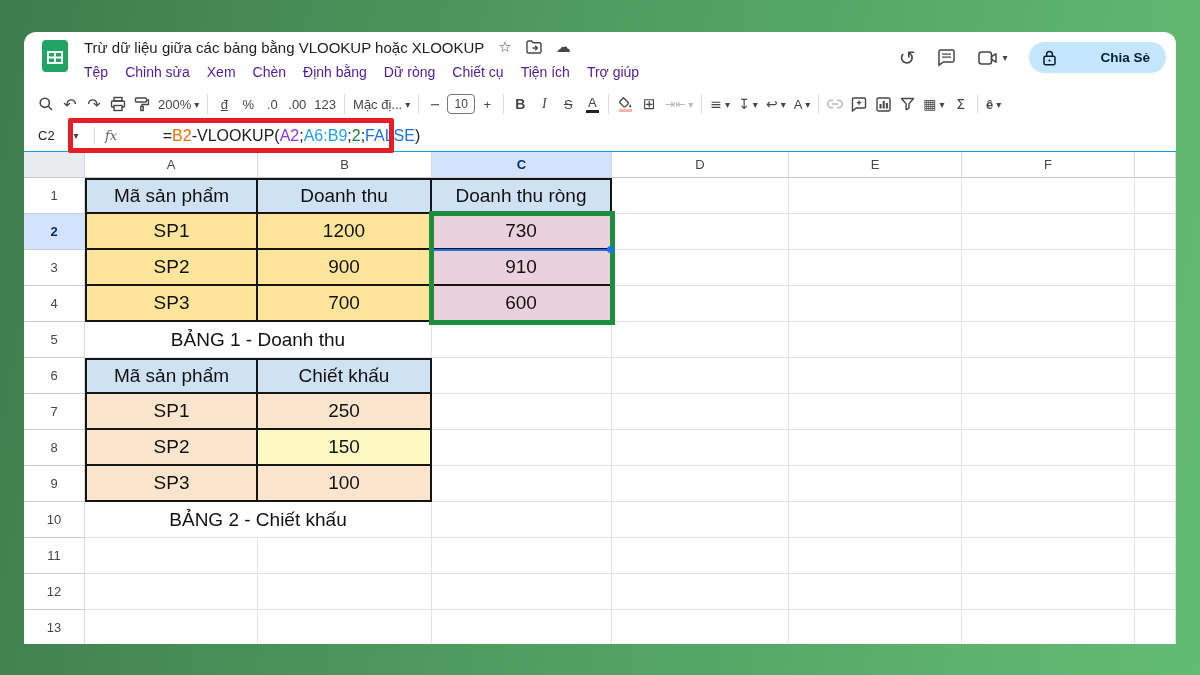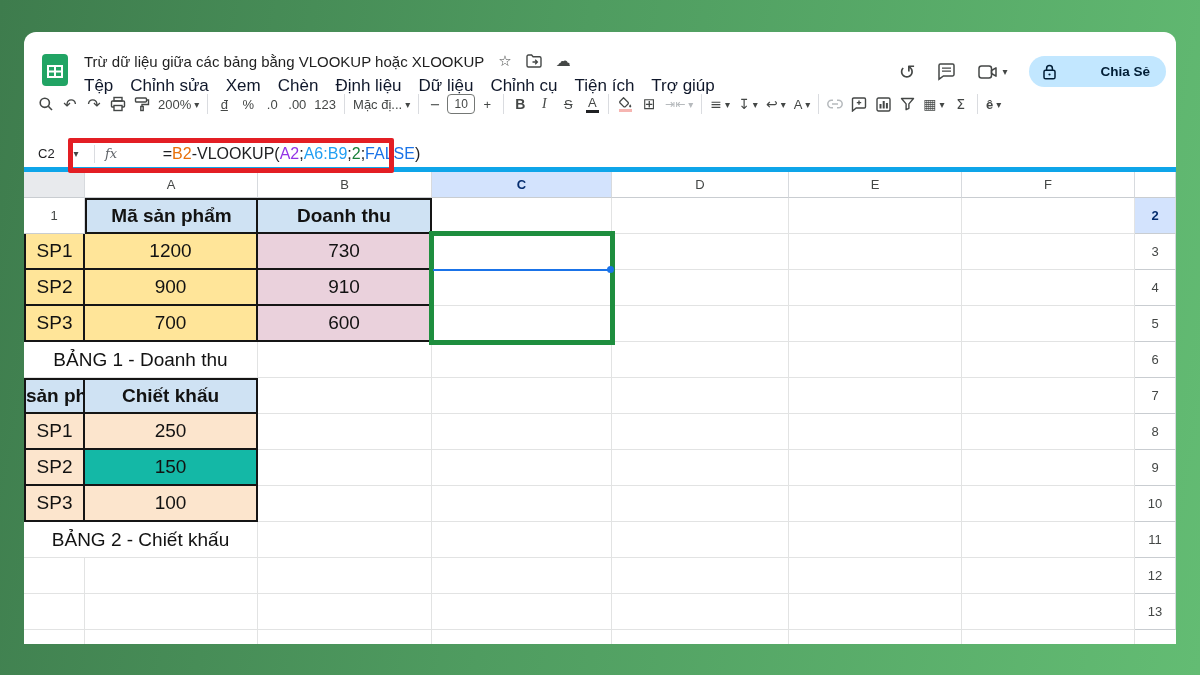--- a/index.html
+++ b/index.html
@@ -4,29 +4,29 @@
 <style>
   * { margin:0; padding:0; box-sizing:border-box; }
   html,body { width:1200px; height:675px; font-family:"Liberation Sans",sans-serif; }
   .canvas { position:relative; width:1200px; height:675px; overflow:hidden;
             background:linear-gradient(100deg,#3e7c4d 0%,#4f9c60 45%,#63bc73 100%); }
   .app { position:absolute; left:24px; top:32px; width:1152px; height:612px;
          background:#fff; border-radius:12px 12px 0 0; overflow:hidden;
          display:flex; flex-direction:column; }
 
   
-  .titlebar { height:56px; display:flex; align-items:flex-start; padding:18px 10px 0 14px; flex:0 0 auto; }
+  .titlebar { height:56px; display:flex; align-items:flex-start; padding:4px 10px 0 14px; flex:0 0 auto; }
   .logo { width:34px; height:34px; margin-top:3px; flex:0 0 auto; }
   .title-block { margin-left:12px; flex:1 1 auto; min-width:0; }
   .title-row { display:flex; align-items:center; gap:14px; height:22px; }
   .doc-title { font-size:15px; color:#1f1f1f; white-space:nowrap; }
   .t-icon { color:#444746; font-size:15px; line-height:1; display:flex; align-items:center; }
   .uni { font-family:"DejaVu Sans",sans-serif; }
   .menubar { display:flex; gap:17px; height:24px; align-items:center; margin-top:2px; }
-  .menu-item { font-size:17px; color:#0f172a; cursor:default; }
+  .menu-item { font-size:14px; color:#4c1d95; cursor:default; }
   .right-cluster { display:flex; align-items:center; gap:22px; margin-left:12px; margin-top:6px; flex:0 0 auto; }
   .r-icon { color:#444746; display:flex; align-items:center; font-size:20px; line-height:1; }
   .cam-group { display:flex; align-items:center; gap:4px; }
   .dd { font-size:10px; color:#444746; font-family:"DejaVu Sans",sans-serif; }
   .share-btn { display:flex; align-items:center; gap:8px; height:31px; padding:0 16px 0 14px;
                border-radius:16px; font-size:13.5px; font-weight:bold; color:#001d35; }
 
   
   .toolbar { height:32px; display:flex; align-items:center; padding:0 6px 0 10px; flex:0 0 auto; }
   .tb-btn { height:26px; min-width:24px; padding:0 4px; display:flex; align-items:center; justify-content:center;
@@ -37,42 +37,42 @@
                display:flex; align-items:center; justify-content:center; font-size:12px; color:#444746; }
   .b-bold { font-weight:bold; font-size:14px; }
   .b-italic { font-style:italic; font-family:"Liberation Serif",serif; font-size:14px; }
   .b-strike { text-decoration:line-through; font-size:13px; }
   .u-bar { display:flex; flex-direction:column; align-items:center; line-height:1; }
   .u-bar .bar { width:13px; height:3px; margin-top:1px; }
   .disabled { color:#b6babd; }
 
   
   .formulabar { position:relative; height:32px; display:flex; align-items:center; flex:0 0 auto;
-                border-bottom:5px solid #0ea5e9;margin-top:20px; }
+                border-bottom:1px solid #0ea5e9; }
   .namebox { width:40px; padding-left:14px; font-size:13px; color:#202124; }
   .nb-dd { width:24px; text-align:center; font-size:10px; color:#444746; }
   .fb-sep { width:1px; height:18px; background:#dadce0; margin:0 6px; }
   .fx { font-family:"DejaVu Serif",serif; font-style:italic; font-size:13px; color:#5f6368; margin:0 10px 0 4px; }
   .formula { font-family:Liberation Sans, sans-serif; font-size:16px; letter-spacing:0; white-space:pre;text-align:right; }
   .redbox { position:absolute; left:44px; top:-2px; width:326px; height:35px;
             border:5px solid #e31e24; border-radius:2px; pointer-events:none; z-index:6; }
 
   
   #grid { position:relative; display:grid; flex:1 1 auto; overflow:hidden; background:#fff; }
   .ch,.rh { background:#fff; border-right:1px solid #d7dade; border-bottom:1px solid #c9cdd1;
             color:#444746; font-size:13px; display:flex; align-items:center; justify-content:center; }
   .ch.sel,.rh.sel { background:#d3e3fd; color:#062e6f; font-weight:bold; }
   .corner { background:#e8eaed; }
   .cell { border-right:1px solid #e2e3e3; border-bottom:1px solid #e2e3e3; background:#fff;
           font-size:19px; color:#121212; display:flex; align-items:center; justify-content:center;
           overflow:hidden; white-space:nowrap; }
   .tb   { border-right:2px solid #151515; border-bottom:2px solid #151515; }
   .tb-l { border-left:2px solid #151515; }
   .tb-t { border-top:2px solid #151515; }
-  .bold { font-weight:bold; }
+  .bold { font-weight:normal; }
   .caption { font-size:19px; }
   .sel-range { position:absolute; border:5px solid #1e8e3e; pointer-events:none; z-index:4; }
   .active-line { position:absolute; height:2px; pointer-events:none; z-index:5; }
   .fill-dot { position:absolute; width:7px; height:7px; border-radius:50%; pointer-events:none; z-index:5; }
 </style>
 </head>
 <body>
 
 <div class="canvas">
   <div class="app">
@@ -94,23 +94,23 @@
                 <path d="M6.5 8h4.4M9.2 5.8 11.4 8 9.2 10.2" fill="none" stroke="#444746" stroke-width="1.3"></path>
               </svg>
           </span>
           <span class="t-icon uni">☁</span>
         </div>
         <nav class="menubar">
           <span class="menu-item">Tệp</span>
           <span class="menu-item">Chỉnh sửa</span>
           <span class="menu-item">Xem</span>
           <span class="menu-item">Chèn</span>
-          <span class="menu-item">Định liệu</span>
-          <span class="menu-item">Dữ liệu</span>
-          <span class="menu-item">Chỉnh cụ</span>
+          <span class="menu-item">Định bằng</span>
+          <span class="menu-item">Dữ ròng</span>
+          <span class="menu-item">Chiết cụ</span>
           <span class="menu-item">Tiện ích</span>
           <span class="menu-item">Trợ giúp</span>
         </nav>
       </div>
       <div class="right-cluster">
         <span class="r-icon uni">↺</span>
         <span class="r-icon">
           <svg width="19" height="18" viewBox="0 0 19 18">
               <path d="M2 2.4c0-.8.6-1.4 1.4-1.4h12.2c.8 0 1.4.6 1.4 1.4v9.2c0 .8-.6 1.4-1.4 1.4H6.5L2 16.2z" fill="none" stroke="#444746" stroke-width="1.5"></path>
               <line x1="5" y1="5.2" x2="14" y2="5.2" stroke="#444746" stroke-width="1.3"></line>
@@ -274,20 +274,21 @@
         <div class="ch">A</div>
         <div class="ch">B</div>
         <div class="ch sel">C</div>
         <div class="ch">D</div>
         <div class="ch">E</div>
         <div class="ch">F</div>
         <div class="ch"></div>
         <div class="rh">1</div>
         <div class="cell tb tb-l tb-t bold" style="background: rgb(207, 226, 243);">Mã sản phẩm</div>
         <div class="cell tb tb-t bold" style="background: rgb(207, 226, 243); text-align: center;">Doanh thu</div>
+        <div class="cell tb tb-t bold" style="background: rgb(207, 226, 243);">Doanh thu ròng</div>
         <div class="cell"></div>
         <div class="cell"></div>
         <div class="cell"></div>
         <div class="cell"></div>
         <div class="rh sel">2</div>
         <div class="cell tb tb-l" style="background: rgb(255, 229, 153);">SP1</div>
         <div class="cell tb" style="background: rgb(255, 229, 153);">1200</div>
         <div class="cell tb" style="background: rgb(234, 209, 220);">730</div>
         <div class="cell"></div>
         <div class="cell"></div>
@@ -327,21 +328,21 @@
         <div class="rh">7</div>
         <div class="cell tb tb-l" style="background: rgb(252, 229, 205);">SP1</div>
         <div class="cell tb" style="background: rgb(252, 229, 205);">250</div>
         <div class="cell"></div>
         <div class="cell"></div>
         <div class="cell"></div>
         <div class="cell"></div>
         <div class="cell"></div>
         <div class="rh">8</div>
         <div class="cell tb tb-l" style="background: rgb(252, 229, 205);">SP2</div>
-        <div class="cell tb" style="background: #14b8a6;">150</div>
+        <div class="cell tb" style="background: #fef9c3;">150</div>
         <div class="cell"></div>
         <div class="cell"></div>
         <div class="cell"></div>
         <div class="cell"></div>
         <div class="cell"></div>
         <div class="rh">9</div>
         <div class="cell tb tb-l" style="background: rgb(252, 229, 205);">SP3</div>
         <div class="cell tb" style="background: rgb(252, 229, 205);">100</div>
         <div class="cell"></div>
         <div class="cell"></div>

